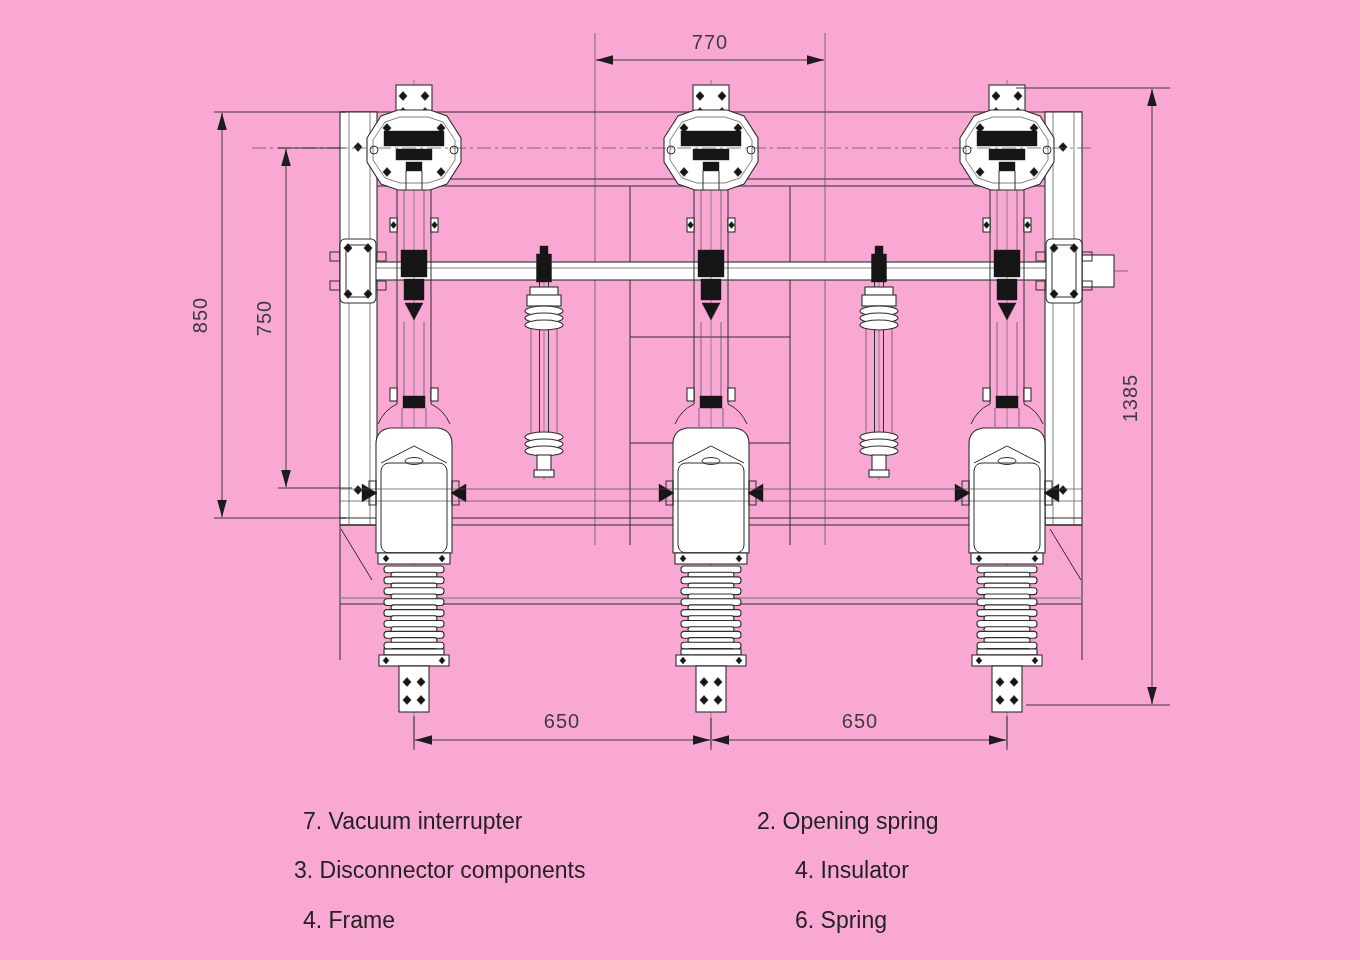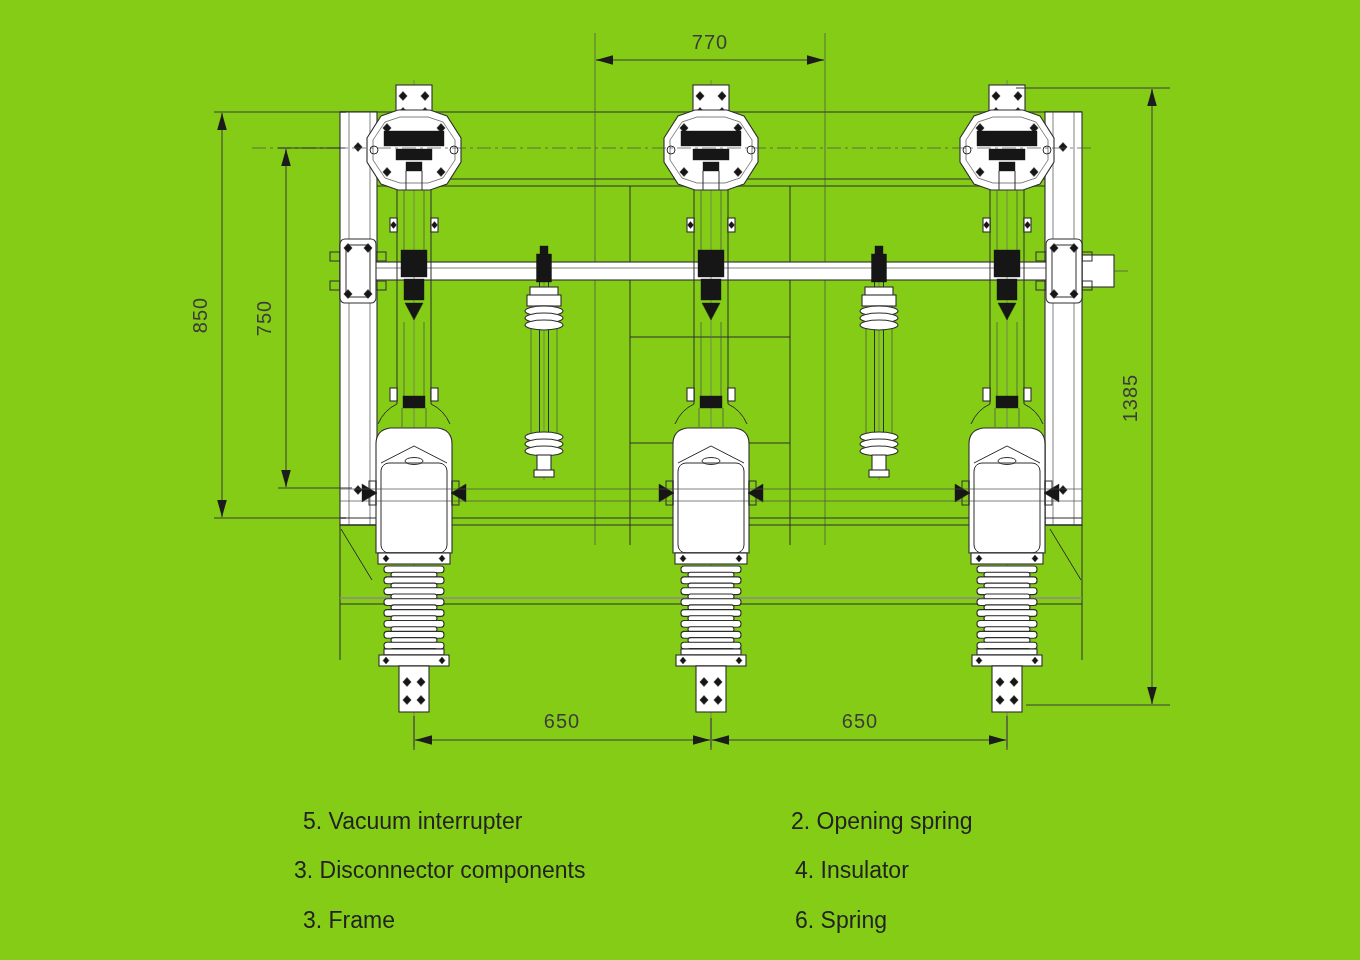--- a/index.html
+++ b/index.html
@@ -1,16 +1,16 @@
 <!DOCTYPE html>
 <html><head>
 <meta charset="utf-8">
 <style>
   html,body{margin:0;padding:0;background:#fff;}
-  #stage{position:relative;width:1360px;height:960px;background:#84cc16;overflow:hidden;
+  #stage{position:relative;width:1360px;height:960px;background:#f9a8d4;overflow:hidden;
          font-family:"Liberation Sans",sans-serif;}
   svg{position:absolute;left:0;top:0;}
   
   .w{fill:#ffffff;stroke:#2e2e2e;stroke-width:1.1;}
   .n{fill:none;stroke:#2e2e2e;stroke-width:1;}
   .t{fill:none;stroke:#4a4a4a;stroke-width:0.7;}
   .g{fill:none;stroke:#8d8d8d;stroke-width:1.4;}
   .d{fill:#161616;stroke:#161616;stroke-width:0.4;}
   .cl{stroke:#6e6e6e;stroke-width:0.7;}
   .dim{fill:none;stroke:#3a3a3a;stroke-width:1;}
@@ -253,20 +253,20 @@
 <g>
   <line x1="1007" y1="716" x2="1007" y2="750" class="dim"></line>
   <line x1="712" y1="740" x2="1006" y2="740" class="dim"></line>
   <polygon class="ar" points="712,740 729,735.2 729,744.8"></polygon>
   <polygon class="ar" points="1006,740 989,735.2 989,744.8"></polygon>
   <text class="dimtxt" x="860" y="728" text-anchor="middle">650</text>
 </g>
 </svg>
 
 <div>
-  <div class="legend-item" style="left:303px;top:808px;">5. Vacuum interrupter</div>
-  <div class="legend-item" style="left:791px;top:808px;">2. Opening spring</div>
+  <div class="legend-item" style="left:303px;top:808px;">7. Vacuum interrupter</div>
+  <div class="legend-item" style="left:757px;top:808px;">2. Opening spring</div>
   <div class="legend-item" style="left:294px;top:857px;">3. Disconnector components</div>
   <div class="legend-item" style="left:795px;top:857px;text-align:center;">4. Insulator</div>
-  <div class="legend-item" style="left:303px;top:907px;">3. Frame</div>
+  <div class="legend-item" style="left:303px;top:907px;">4. Frame</div>
   <div class="legend-item" style="left:795px;top:907px;text-align:right;">6. Spring</div>
 </div>
 </div>
 
 </body></html>

